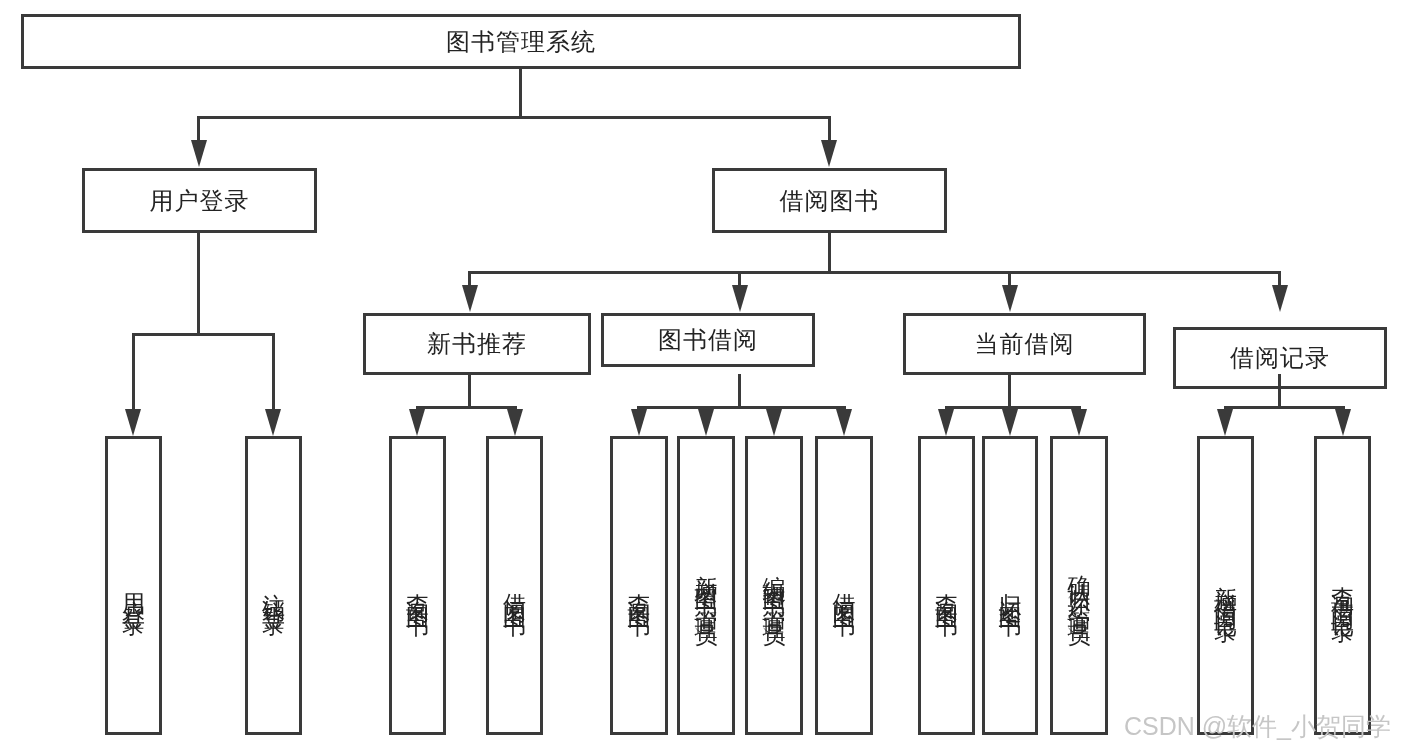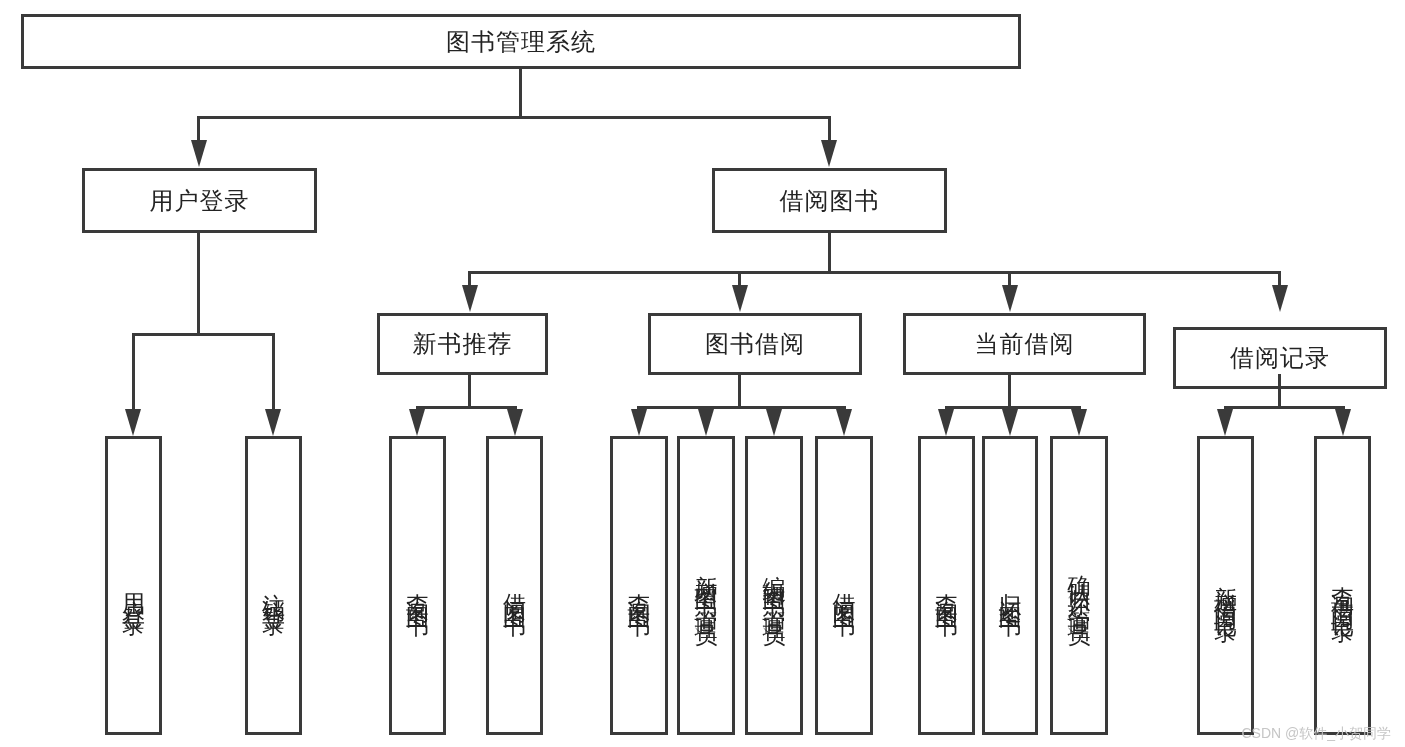--- a/index.html
+++ b/index.html
@@ -39,21 +39,21 @@
   .vline{width:3px;}
   .arw{
     position:absolute;width:0;height:0;
     border-left:8px solid transparent;
     border-right:8px solid transparent;
     border-top:27px solid var(--line);
   }
   .watermark{
     position:absolute;
     right:14px;bottom:4px;
-    font-size:14px;
+    font-size:25px;
     color:var(--watermark);
     z-index:10;
     white-space:nowrap;
   }
 </style>
 </head>
 <body>
 
 <div class="stage">
 
@@ -62,25 +62,25 @@
   </div>
 
   <div class="node" style="left:82px;top:168px;width:235px;height:65px">
     <span>用户登录</span>
   </div>
 
   <div class="node" style="left:712px;top:168px;width:235px;height:65px">
     <span>借阅图书</span>
   </div>
 
-  <div class="node" style="left:377px;top:313px;width:171px;height:62px">
+  <div class="node" style="left:363px;top:313px;width:228px;height:62px">
     <span>新书推荐</span>
   </div>
 
-  <div class="node" style="left:648px;top:313px;width:214px;height:62px">
+  <div class="node" style="left:601px;top:313px;width:214px;height:54px">
     <span>图书借阅</span>
   </div>
 
   <div class="node" style="left:903px;top:313px;width:243px;height:62px">
     <span>当前借阅</span>
   </div>
 
   <div class="node" style="left:1173px;top:327px;width:214px;height:62px">
     <span>借阅记录</span>
   </div>

